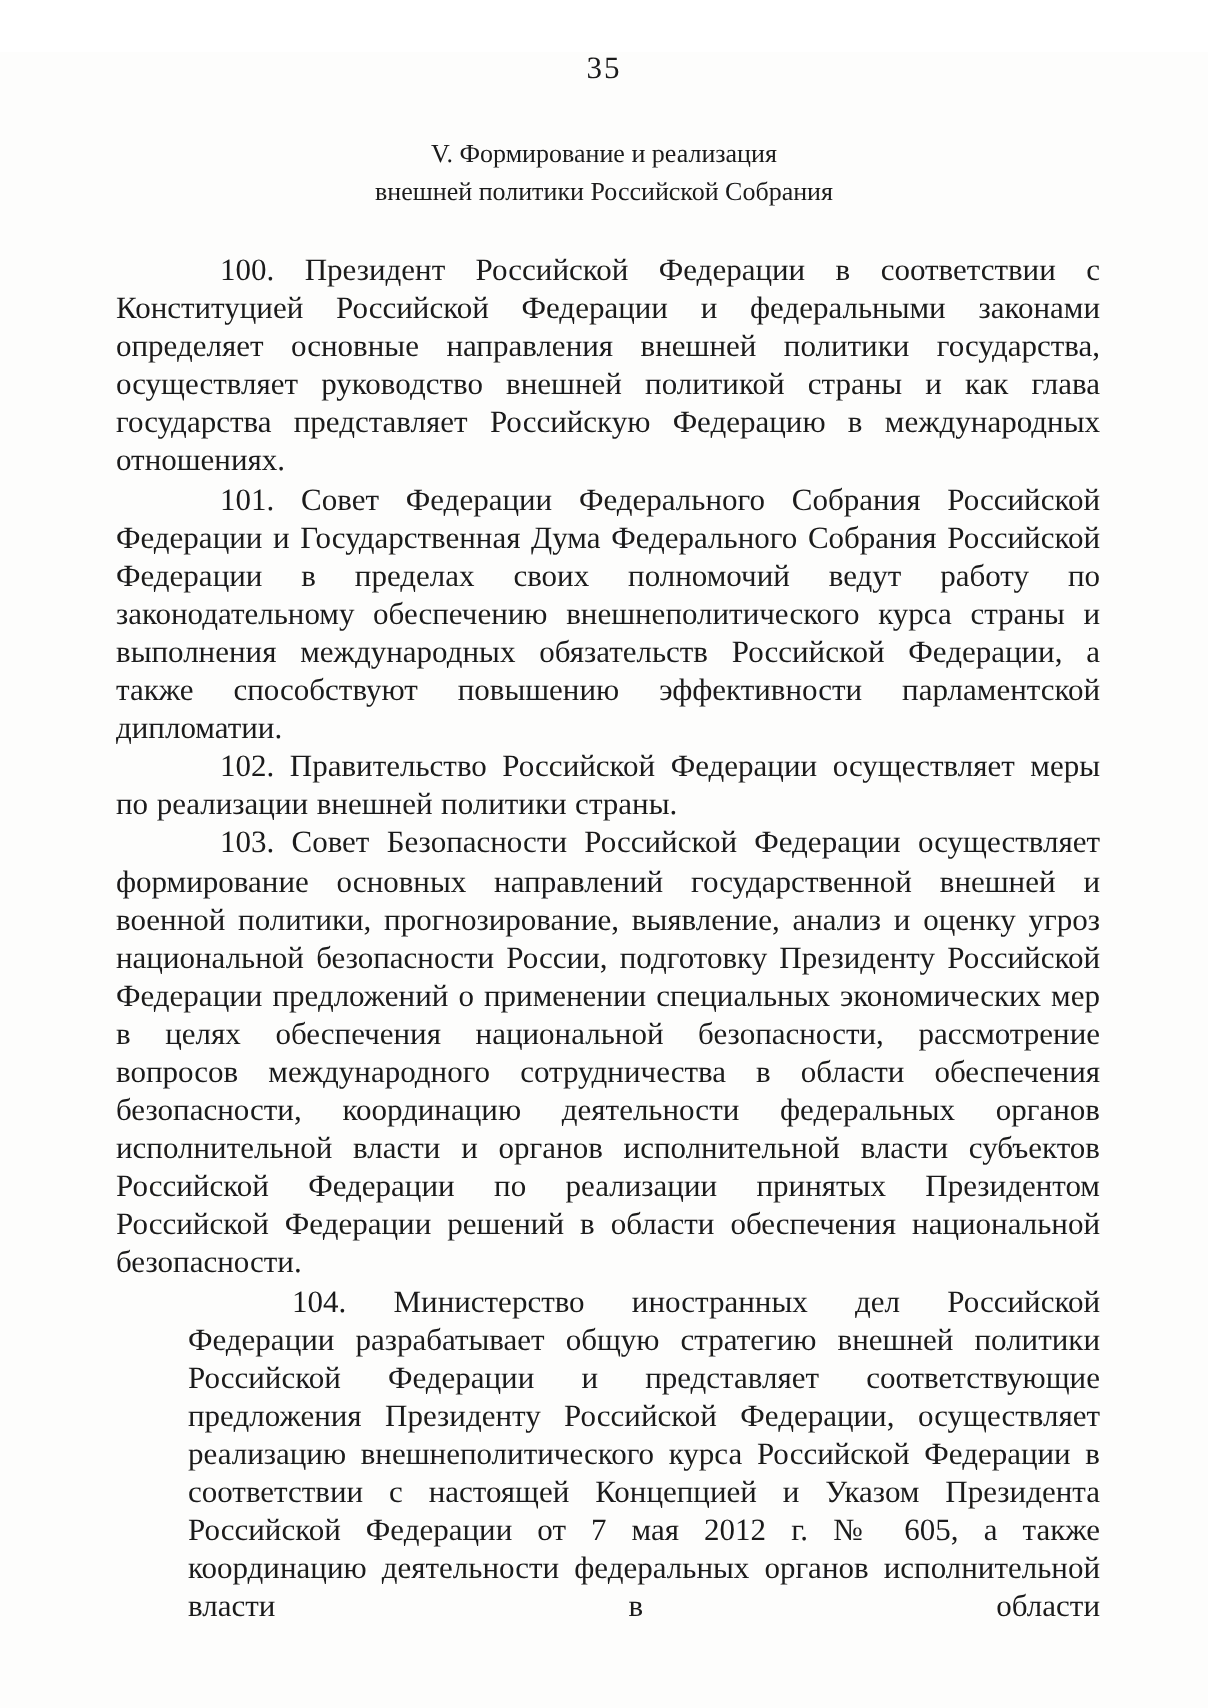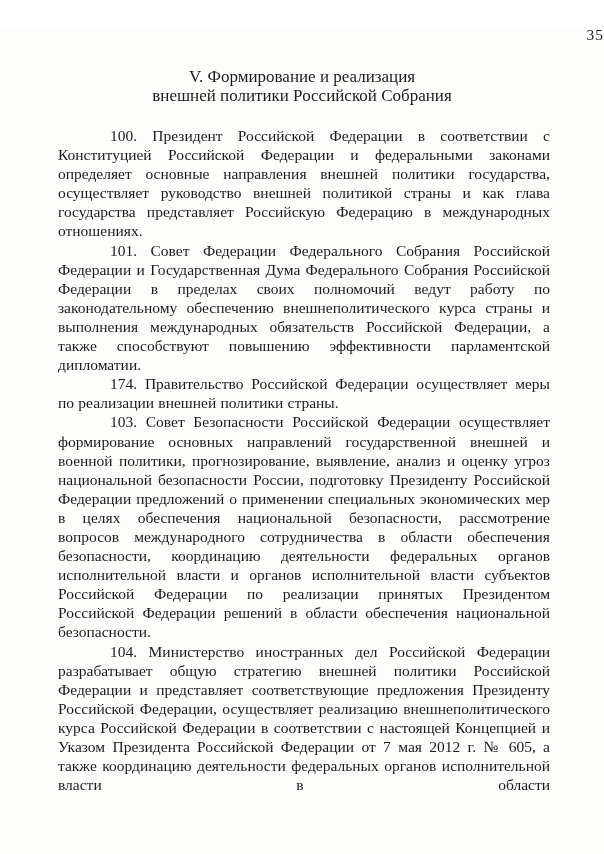--- a/index.html
+++ b/index.html
@@ -17,58 +17,59 @@
     width: 604px;
     height: 854px;
     background: #fdfdfc;
     color: #1b1b1b;
     font-family: "Liberation Serif", "DejaVu Serif", serif;
     font-size: 15.5px;
     box-sizing: border-box;
   }
   .page-number {
     margin-top: 26px;
-    text-align: right;
+    text-align: center;
     letter-spacing: 1px;
   }
   .section-heading {
     margin: 23px 0 0 0;
     text-align: center;
     font-weight: normal;
-    font-size: 17px;
+    font-size: 13px;
     line-height: 19px;
   }
   .content {
     margin: 21px 54px 0 58px;
   }
   .para {
     margin: 0;
     text-align: justify;
     text-indent: 52px;
     line-height: 19.1px;
     word-spacing: 0.4px;
   }
   .para.continued {
     
     text-align-last: justify;
+    margin-left: 36px;
   }
 </style>
 </head>
 <body>
 
 <div class="page">
 
   <div class="page-number">35</div>
 
   <div class="section-heading">
     <span>V. Формирование и реализация</span><br>
     <span>внешней политики Российской Собрания</span>
   </div>
 
   <div class="content">
     <p class="para">100. Президент Российской Федерации в соответствии с Конституцией Российской Федерации и федеральными законами определяет основные направления внешней политики государства, осуществляет руководство внешней политикой страны и как глава государства представляет Российскую Федерацию в международных отношениях.</p>
     <p class="para">101. Совет Федерации Федерального Собрания Российской Федерации и Государственная Дума Федерального Собрания Российской Федерации в пределах своих полномочий ведут работу по законодательному обеспечению внешнеполитического курса страны и выполнения международных обязательств Российской Федерации, а также способствуют повышению эффективности парламентской дипломатии.</p>
-    <p class="para">174. Правительство Российской Федерации осуществляет меры по реализации внешней политики страны.</p>
+    <p class="para">102. Правительство Российской Федерации осуществляет меры по реализации внешней политики страны.</p>
     <p class="para">103. Совет Безопасности Российской Федерации осуществляет формирование основных направлений государственной внешней и военной политики, прогнозирование, выявление, анализ и оценку угроз национальной безопасности России, подготовку Президенту Российской Федерации предложений о применении специальных экономических мер в целях обеспечения национальной безопасности, рассмотрение вопросов международного сотрудничества в области обеспечения безопасности, координацию деятельности федеральных органов исполнительной власти и органов исполнительной власти субъектов Российской Федерации по реализации принятых Президентом Российской Федерации решений в области обеспечения национальной безопасности.</p>
     <p class="para continued">104. Министерство иностранных дел Российской Федерации разрабатывает общую стратегию внешней политики Российской Федерации и представляет соответствующие предложения Президенту Российской Федерации, осуществляет реализацию внешнеполитического курса Российской Федерации в соответствии с настоящей Концепцией и Указом Президента Российской Федерации от 7 мая 2012 г. № 605, а также координацию деятельности федеральных органов исполнительной власти в области</p>
   </div>
 
 </div>
 
 </body></html>

